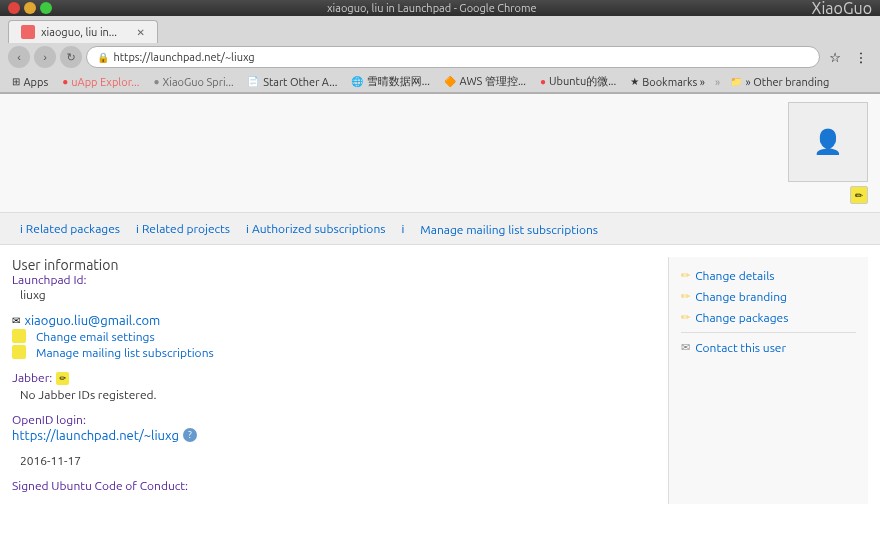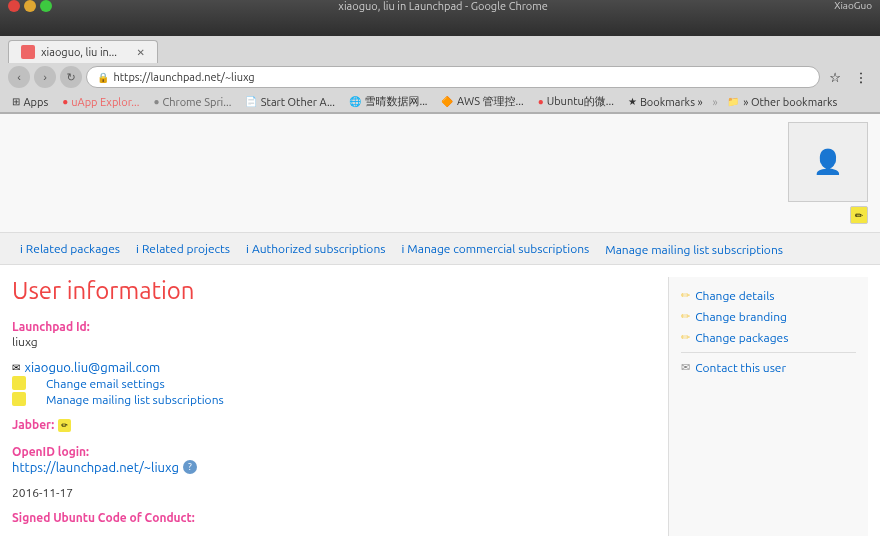--- a/index.html
+++ b/index.html
@@ -1,32 +1,33 @@
 <!DOCTYPE html>
 <html><head>
   <meta charset="utf-8">
   <style>
     * { margin: 0; padding: 0; box-sizing: border-box; }
     body { font-family: Ubuntu, Arial, sans-serif; font-size: 13px; background: #f0f0f0; width: 880px; height: 545px; overflow: hidden; }
 
     
     .title-bar {
       background: linear-gradient(to bottom, #4a4a4a, #2e2e2e);
-      height: 36px;
-      display: flex;
+      height: 16px;
+      display: flex;
+      align-items: center;
       padding: 0 8px;
       gap: 6px;
     }
     .title-bar-dots { display: flex; gap: 4px; }
     .dot { width: 12px; height: 12px; border-radius: 50%; }
     .dot-red { background: #e0443e; }
     .dot-yellow { background: #e0a732; }
     .dot-green { background: #3dc940; }
     .title-bar-title { color: #ccc; font-size: 11px; flex: 1; text-align: center; }
-    .title-bar-user { color: #ccc; font-size: 10px; margin-left: auto; }
+    .title-bar-user { color: #ccc; font-size: 16px; margin-left: auto; }
 
     
     .browser-chrome {
       background: #d8d8d8;
       border-bottom: 1px solid #b0b0b0;
     }
     .tab-bar {
       display: flex;
       align-items: center;
       padding: 4px 8px 0;
@@ -154,31 +155,30 @@
 
     .content-area {
       display: flex;
       padding: 12px;
       gap: 20px;
     }
 
     .left-panel { flex: 1; }
 
     h2.user-info-title {
-      font-size: 24px;
+      font-size: 14px;
       font-weight: normal;
-      color: #ef4444;
-      margin-bottom: 16px;
+      color: #404040;
     }
 
     .info-section { margin-bottom: 12px; }
-    .info-label { font-weight: bold; font-size: 12px; color: #ec4899; margin-bottom: 2px; display: flex; align-items: center; gap: 4px; }
-    .info-value { font-size: 12px; color: #333; margin-left: 0; }
+    .info-label { font-weight: normal; font-size: 12px; color: #4c1d95; margin-bottom: 2px; display: flex; align-items: center; gap: 4px; }
+    .info-value { font-size: 12px; color: #333; margin-left: 8px; }
     .info-link { color: #0066cc; text-decoration: none; cursor: pointer; }
-    .info-action { display: flex; align-items: center; gap: 20px; color: #0066cc; font-size: 12px; cursor: pointer; margin-top: 2px; }
+    .info-action { display: flex; align-items: center; gap: 10px; color: #0066cc; font-size: 12px; cursor: pointer; margin-top: 2px; }
     .action-icon { color: #f5e642; background: #f5e642; border-radius: 2px; width: 14px; height: 14px; display: inline-flex; align-items: center; justify-content: center; font-size: 9px; }
     .edit-small { background: #f5e642; border-radius: 2px; width: 13px; height: 13px; display: inline-flex; align-items: center; justify-content: center; font-size: 8px; cursor: pointer; }
     .help-icon { background: #6699cc; color: white; border-radius: 50%; width: 14px; height: 14px; display: inline-flex; align-items: center; justify-content: center; font-size: 9px; cursor: pointer; }
 
     
     .sidebar-panel {
       width: 200px;
       border-left: 1px solid #ddd;
       background: #f8f8f8;
       padding: 12px;
@@ -239,21 +239,21 @@
     <span class="bm-item">
       <span class="bm-icon">⊞</span>
       <span>Apps</span>
     </span>
     <span class="bm-item" style="color:#e66;">
       <span class="bm-icon" style="color:#e44;">●</span>
       <span>uApp Explor...</span>
     </span>
     <span class="bm-item" style="color:#666;">
       <span class="bm-icon" style="color:#888;">●</span>
-      <span>Chrome Spri...</span>
+      <span>XiaoGuo Spri...</span>
     </span>
     <span class="bm-item">
       <span class="bm-icon">📄</span>
       <span>Start Other A...</span>
     </span>
     <span class="bm-item">
       <span class="bm-icon">🌐</span>
       <span>雪晴数据网...</span>
     </span>
     <span class="bm-item">
@@ -264,21 +264,21 @@
       <span class="bm-icon" style="color:#e44;">●</span>
       <span>Ubuntu的微...</span>
     </span>
     <span class="bm-item">
       <span class="bm-icon">★</span>
       <span>Bookmarks »</span>
     </span>
     <span class="bm-sep">»</span>
     <span class="bm-item">
       <span class="bm-icon">📁</span>
-      <span>» Other bookmarks</span>
+      <span>» Other branding</span>
     </span>
   </div>
 </div>
 
 <div class="page">
   <div class="main-content">
 
     <div class="page-header">
       <div style="flex:1"></div>
       <div class="page-header-right">
@@ -297,21 +297,20 @@
       <a class="nav-link">
         <span class="nav-link-icon" style="color:#0066cc;">ℹ</span>
         <span>Related projects</span>
       </a>
       <a class="nav-link">
         <span class="nav-link-icon" style="color:#0066cc;">ℹ</span>
         <span>Authorized subscriptions</span>
       </a>
       <a class="nav-link">
         <span class="nav-link-icon" style="color:#0066cc;">ℹ</span>
-        <span>Manage commercial subscriptions</span>
       </a>
       <br style="flex-basis:100%">
       <a class="nav-link-manage" style="margin-left:8px; margin-top:2px;">
         <span>Manage mailing list subscriptions</span>
       </a>
     </div>
 
     <div class="content-area">
       <div class="left-panel">
         <h2 class="user-info-title">User information</h2>
@@ -334,20 +333,21 @@
             <span class="action-icon">✏</span>
             <span>Manage mailing list subscriptions</span>
           </div>
         </div>
 
         <div class="info-section">
           <div class="jabber-section">
             <span class="info-label">Jabber:</span>
             <span class="edit-small">✏</span>
           </div>
+          <div class="info-value">No Jabber IDs registered.</div>
         </div>
 
         <div class="info-section">
           <div class="info-label">OpenID login:</div>
           <div style="display:flex; align-items:center; gap:4px;">
             <a class="info-link">https://launchpad.net/~liuxg</a>
             <span class="help-icon">?</span>
           </div>
         </div>
 

